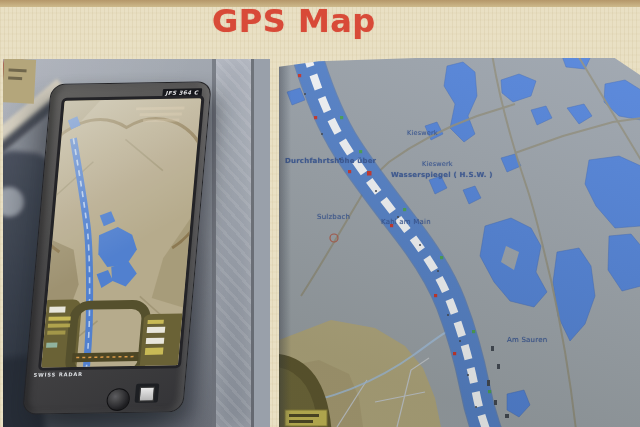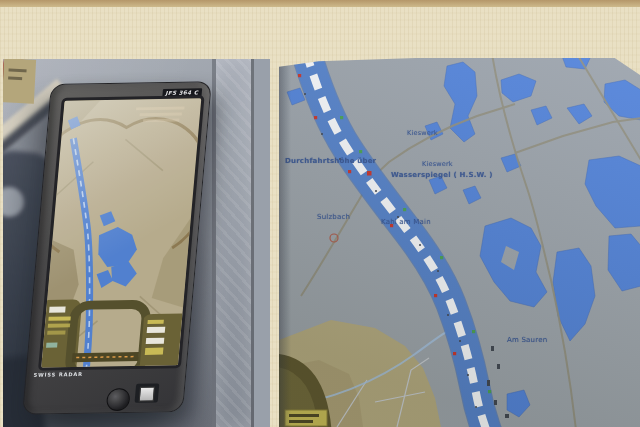--- a/index.html
+++ b/index.html
@@ -78,20 +78,21 @@
                linear-gradient(90deg, rgba(40,48,64,.42), transparent 12px);}
   .map-label{position:absolute;color:#2d4f96;font-size:7px;letter-spacing:.2px;
     white-space:nowrap;opacity:.92;text-shadow:0 0 1px rgba(45,80,150,.65);}
   .map-label.bold{font-weight:700;}
 </style>
 </head>
 <body>
 
 <div class="stage">
   <div class="top-strip"></div>
+  <div class="slide-title">GPS Map</div>
 
   <div class="photo photo-left">
     <div class="wall-shade"></div>
     <div class="pillar-line1"></div>
     <div class="pillar"></div>
     <div class="pillar-line2"></div>
     <div class="pillar-right"></div>
 
     <div class="fg fg-red1"></div>
     <div class="fg fg-red2"></div>

